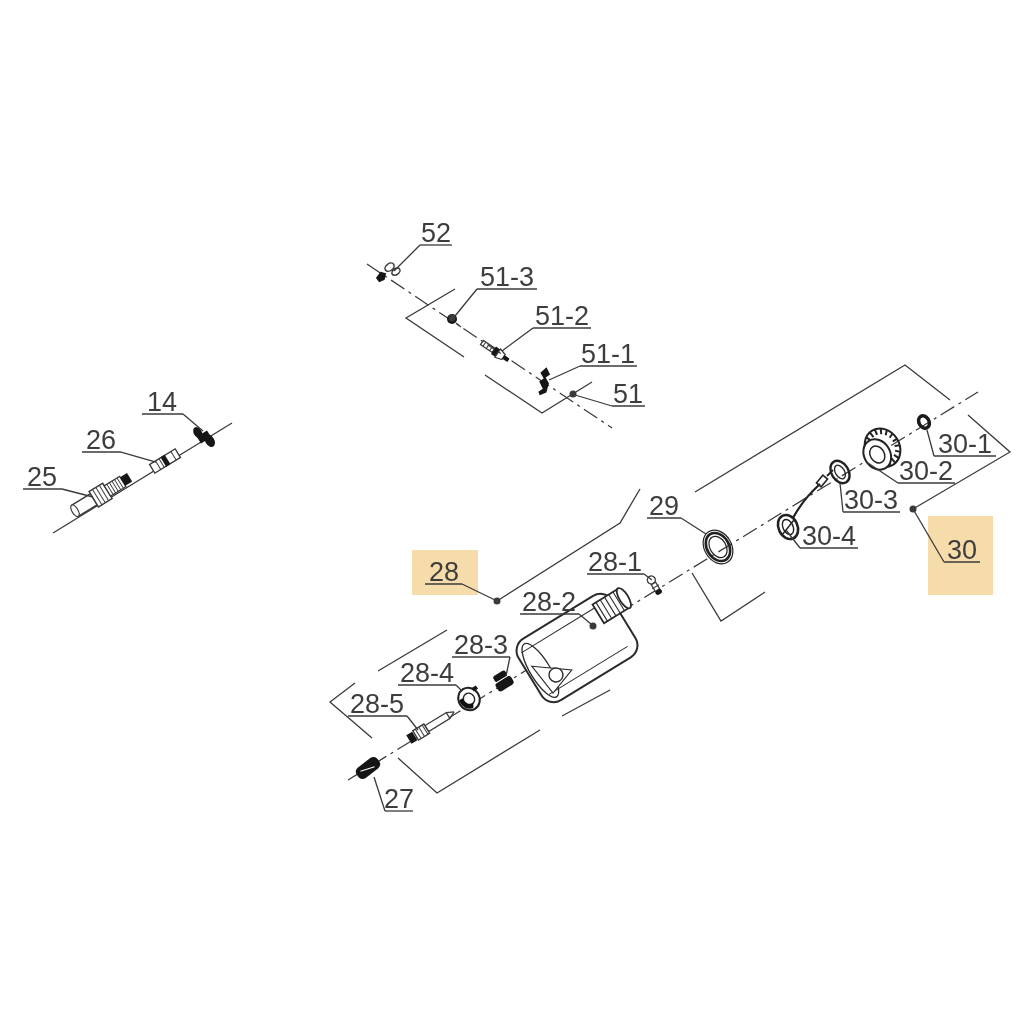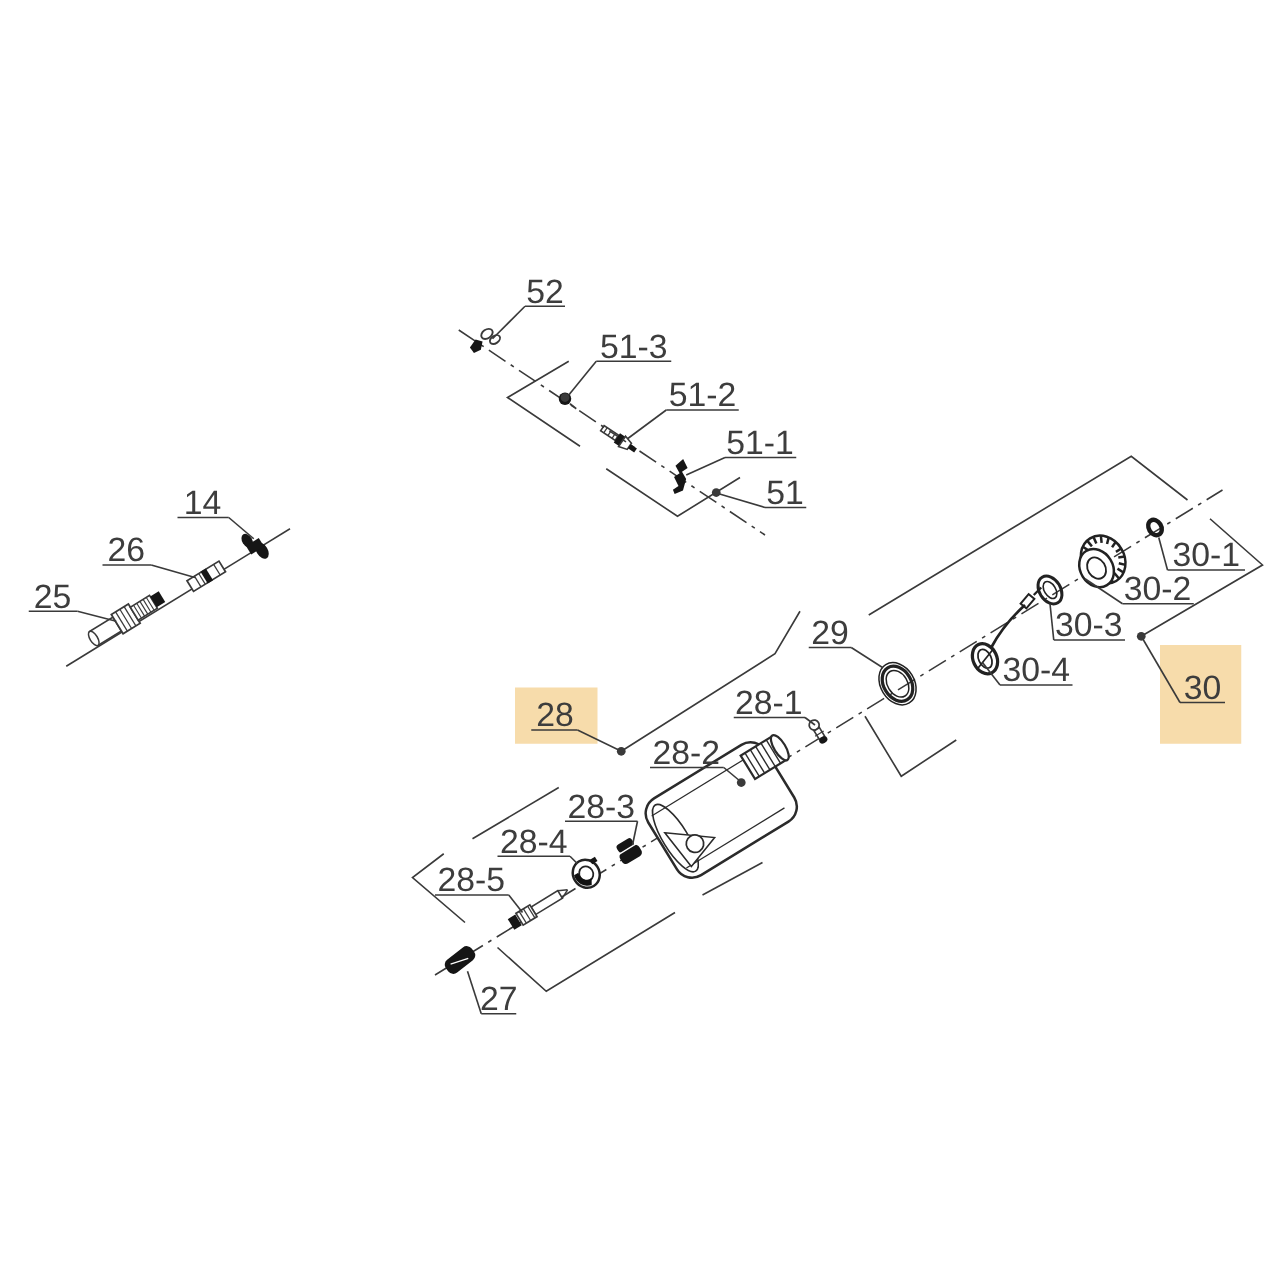--- a/index.html
+++ b/index.html
@@ -1,16 +1,16 @@
 <!DOCTYPE html>
 <html><head>
 <meta charset="utf-8">
 <style>
   html,body{margin:0;padding:0;background:#ffffff;}
-  #stage{width:1025px;height:1025px;position:relative;background:#0ea5e9;overflow:hidden;}
+  #stage{width:1025px;height:835px;position:relative;background:#0ea5e9;overflow:hidden;}
   svg{display:block;}
   text.part-label{
     font-family:"Liberation Sans", sans-serif;
     font-size:27px;
     fill:#3d3d3d;
     text-anchor:middle;
   }
 </style>
 </head>
 <body>

